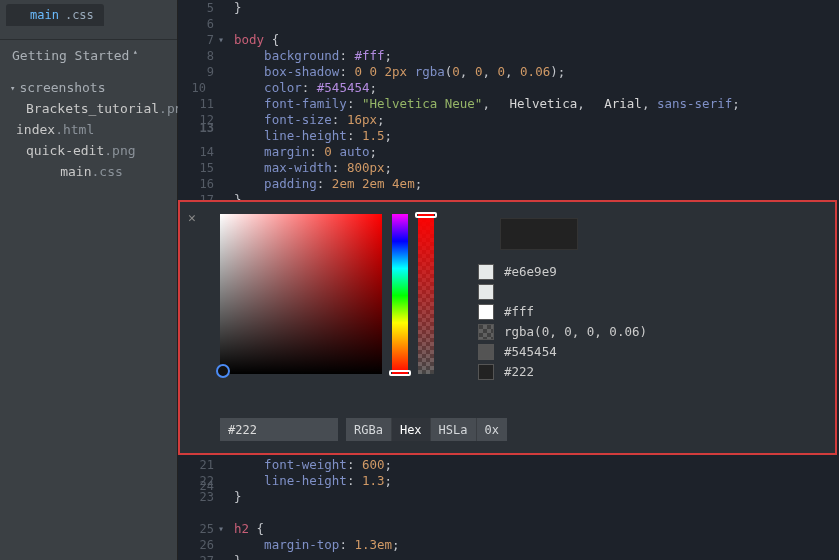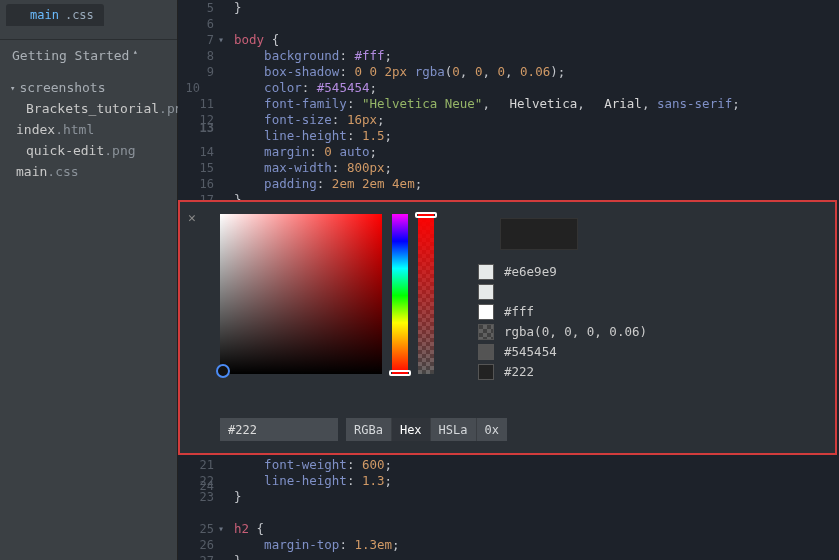--- a/index.html
+++ b/index.html
@@ -294,32 +294,32 @@
   </div>
   <div style="height:10px"></div>
   <div class="tree-folder">
     <span class="chev">▾</span>
     <span>screenshots</span>
   </div>
   <div id="tree-items">
       <div class="tree-item"><span>Brackets_tutorial</span><span class="ext">.png</span></div>
       <div class="tree-item" style="padding-left: 16px;"><span>index</span><span class="ext">.html</span></div>
       <div class="tree-item"><span>quick-edit</span><span class="ext">.png</span></div>
-      <div class="tree-item" style="padding-left: 16px;"><span>main</span><span class="ext">.css</span></div>
+      <div class="tree-item" style="padding-left: 16px; text-align: center;"><span>main</span><span class="ext">.css</span></div>
     </div>
 </div>
 
 <div class="editor">
   <div class="gutter" id="gutter">
       <div style="position: absolute; right: 4px; top: 0px;">5</div>
       <div style="position: absolute; right: 4px; top: 16px;">6</div>
       <div style="position: absolute; right: 4px; top: 32px;">7</div>
       <div style="position: absolute; right: 4px; top: 48px;">8</div>
       <div style="position: absolute; right: 4px; top: 64px;">9</div>
-      <div style="position: absolute; right: 18px; top: 80px;">10</div>
+      <div style="position: absolute; right: 12px; top: 80px;">10</div>
       <div style="position: absolute; right: 4px; top: 96px;">11</div>
       <div style="position: absolute; right: 4px; top: 112px;">12</div>
       <div style="position: absolute; right: 4px; top: 120px; font-weight: bold;">13</div>
       <div style="position: absolute; right: 4px; top: 144px;">14</div>
       <div style="position: absolute; right: 4px; top: 160px;">15</div>
       <div style="position: absolute; right: 4px; top: 176px;">16</div>
       <div style="position: absolute; right: 4px; top: 192px;">17</div>
       <div style="position: absolute; right: 4px; top: 208px;">18</div>
       <div style="position: absolute; right: 4px; top: 224px;">19</div>
       <div style="position: absolute; right: 4px; top: 240px;">20</div>

